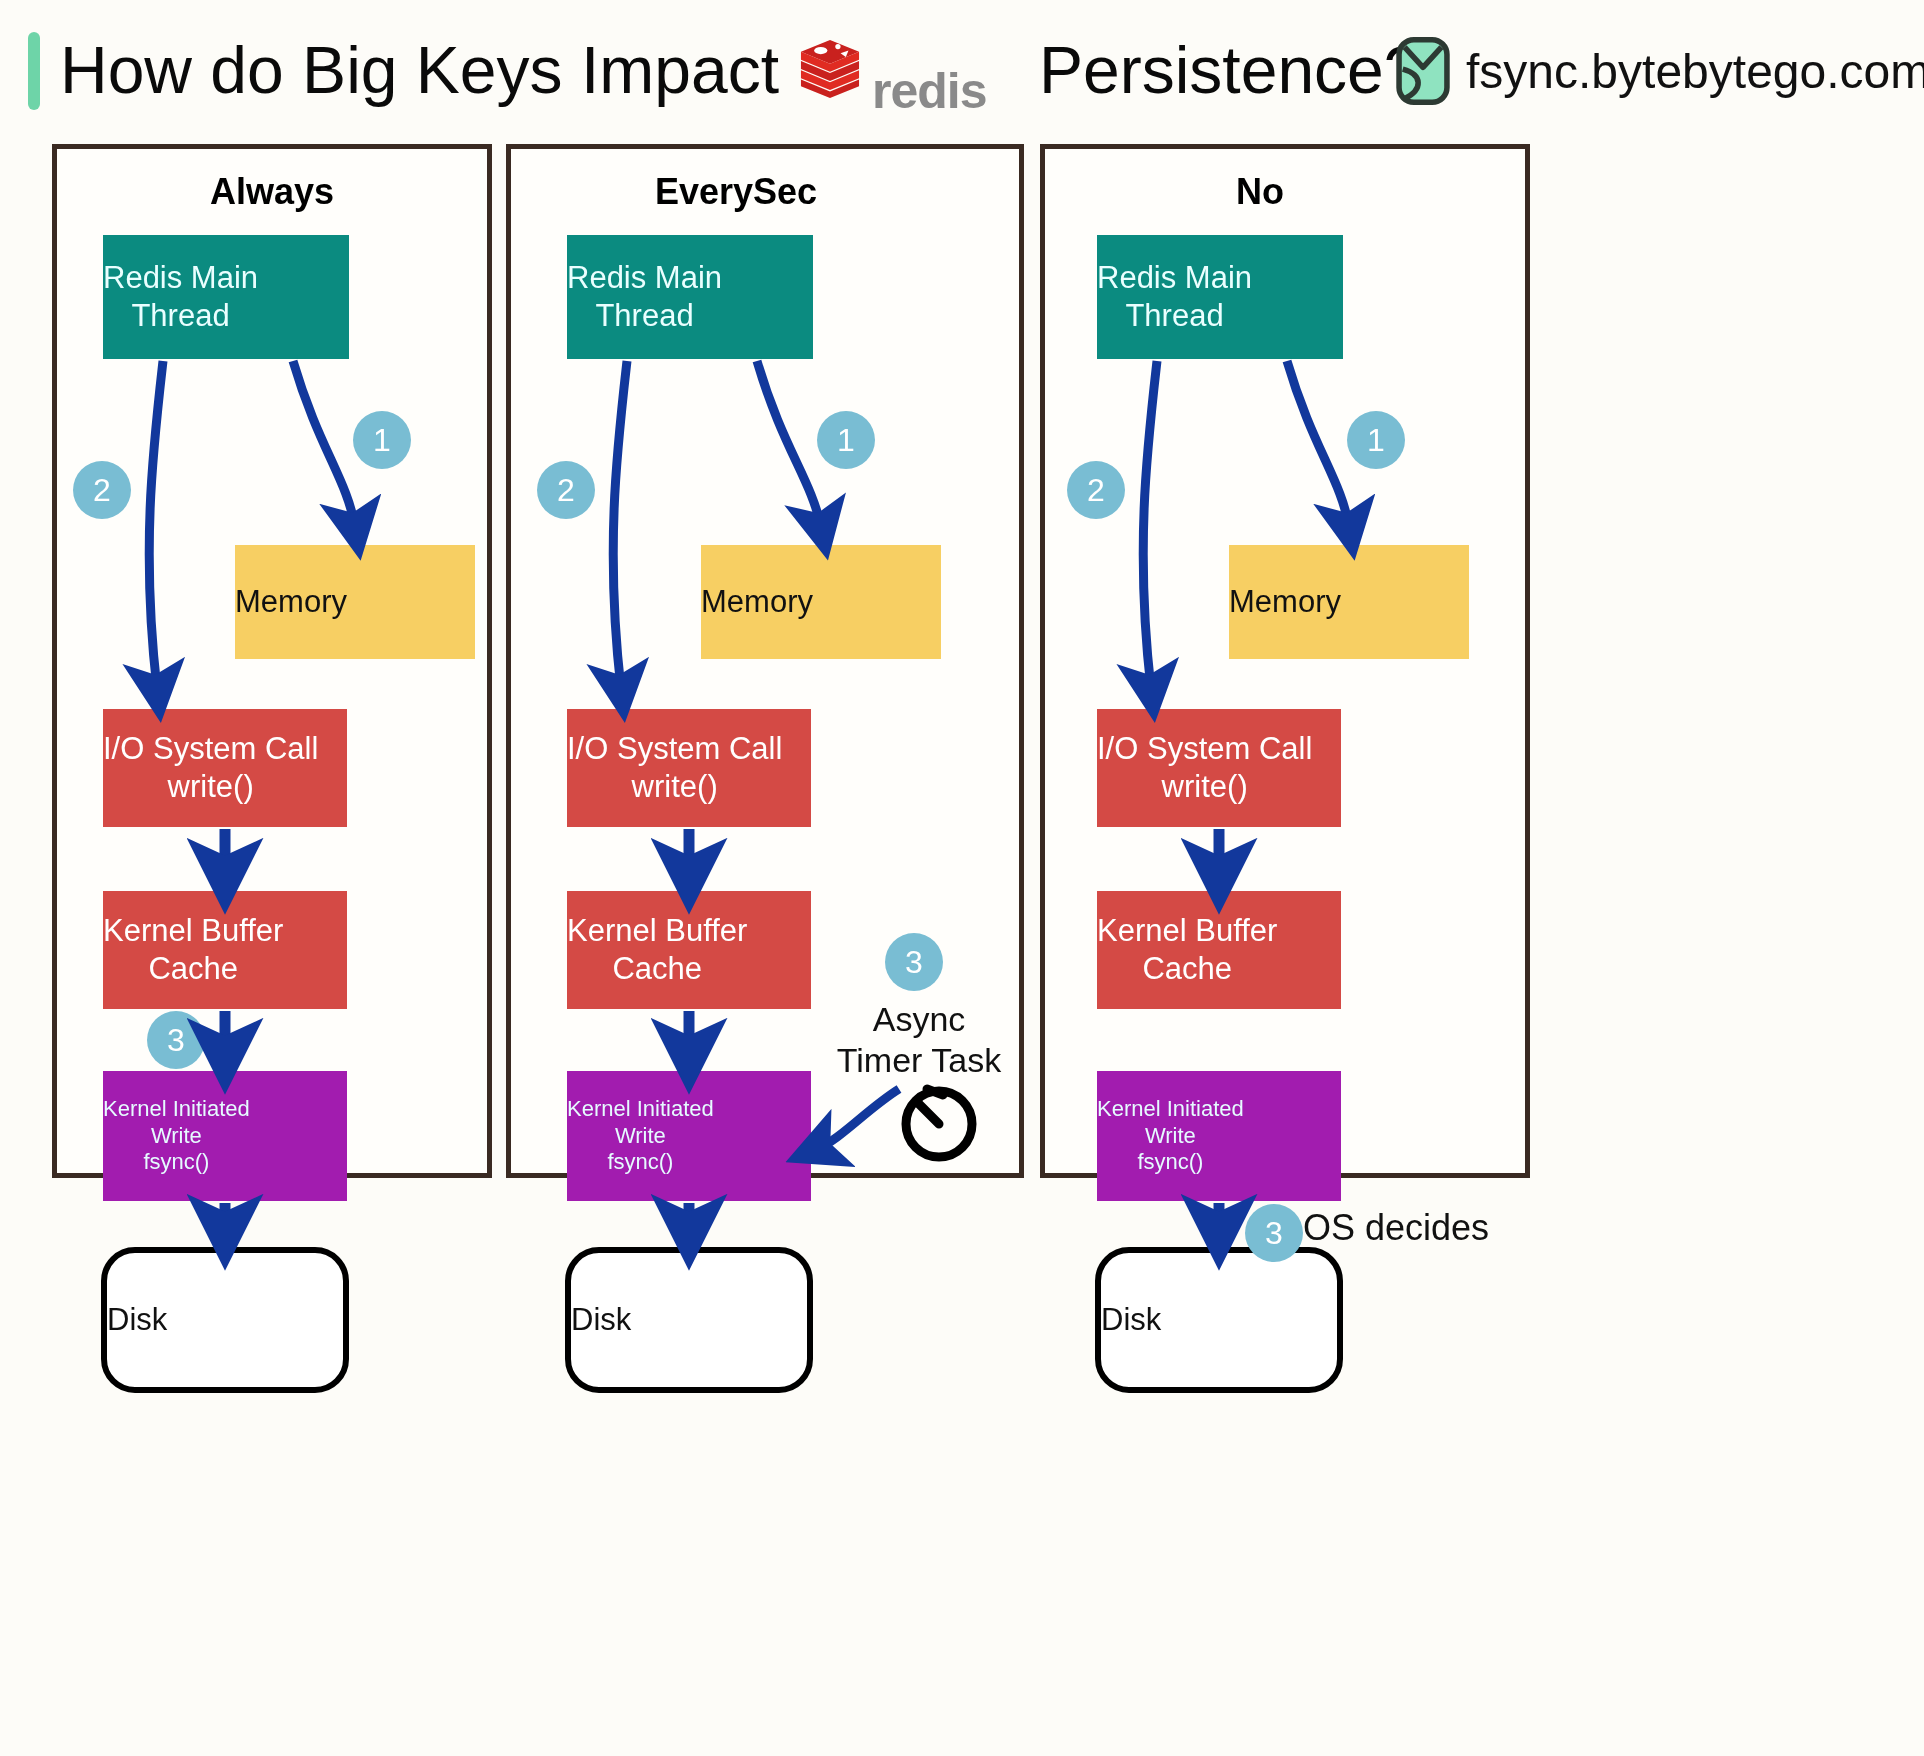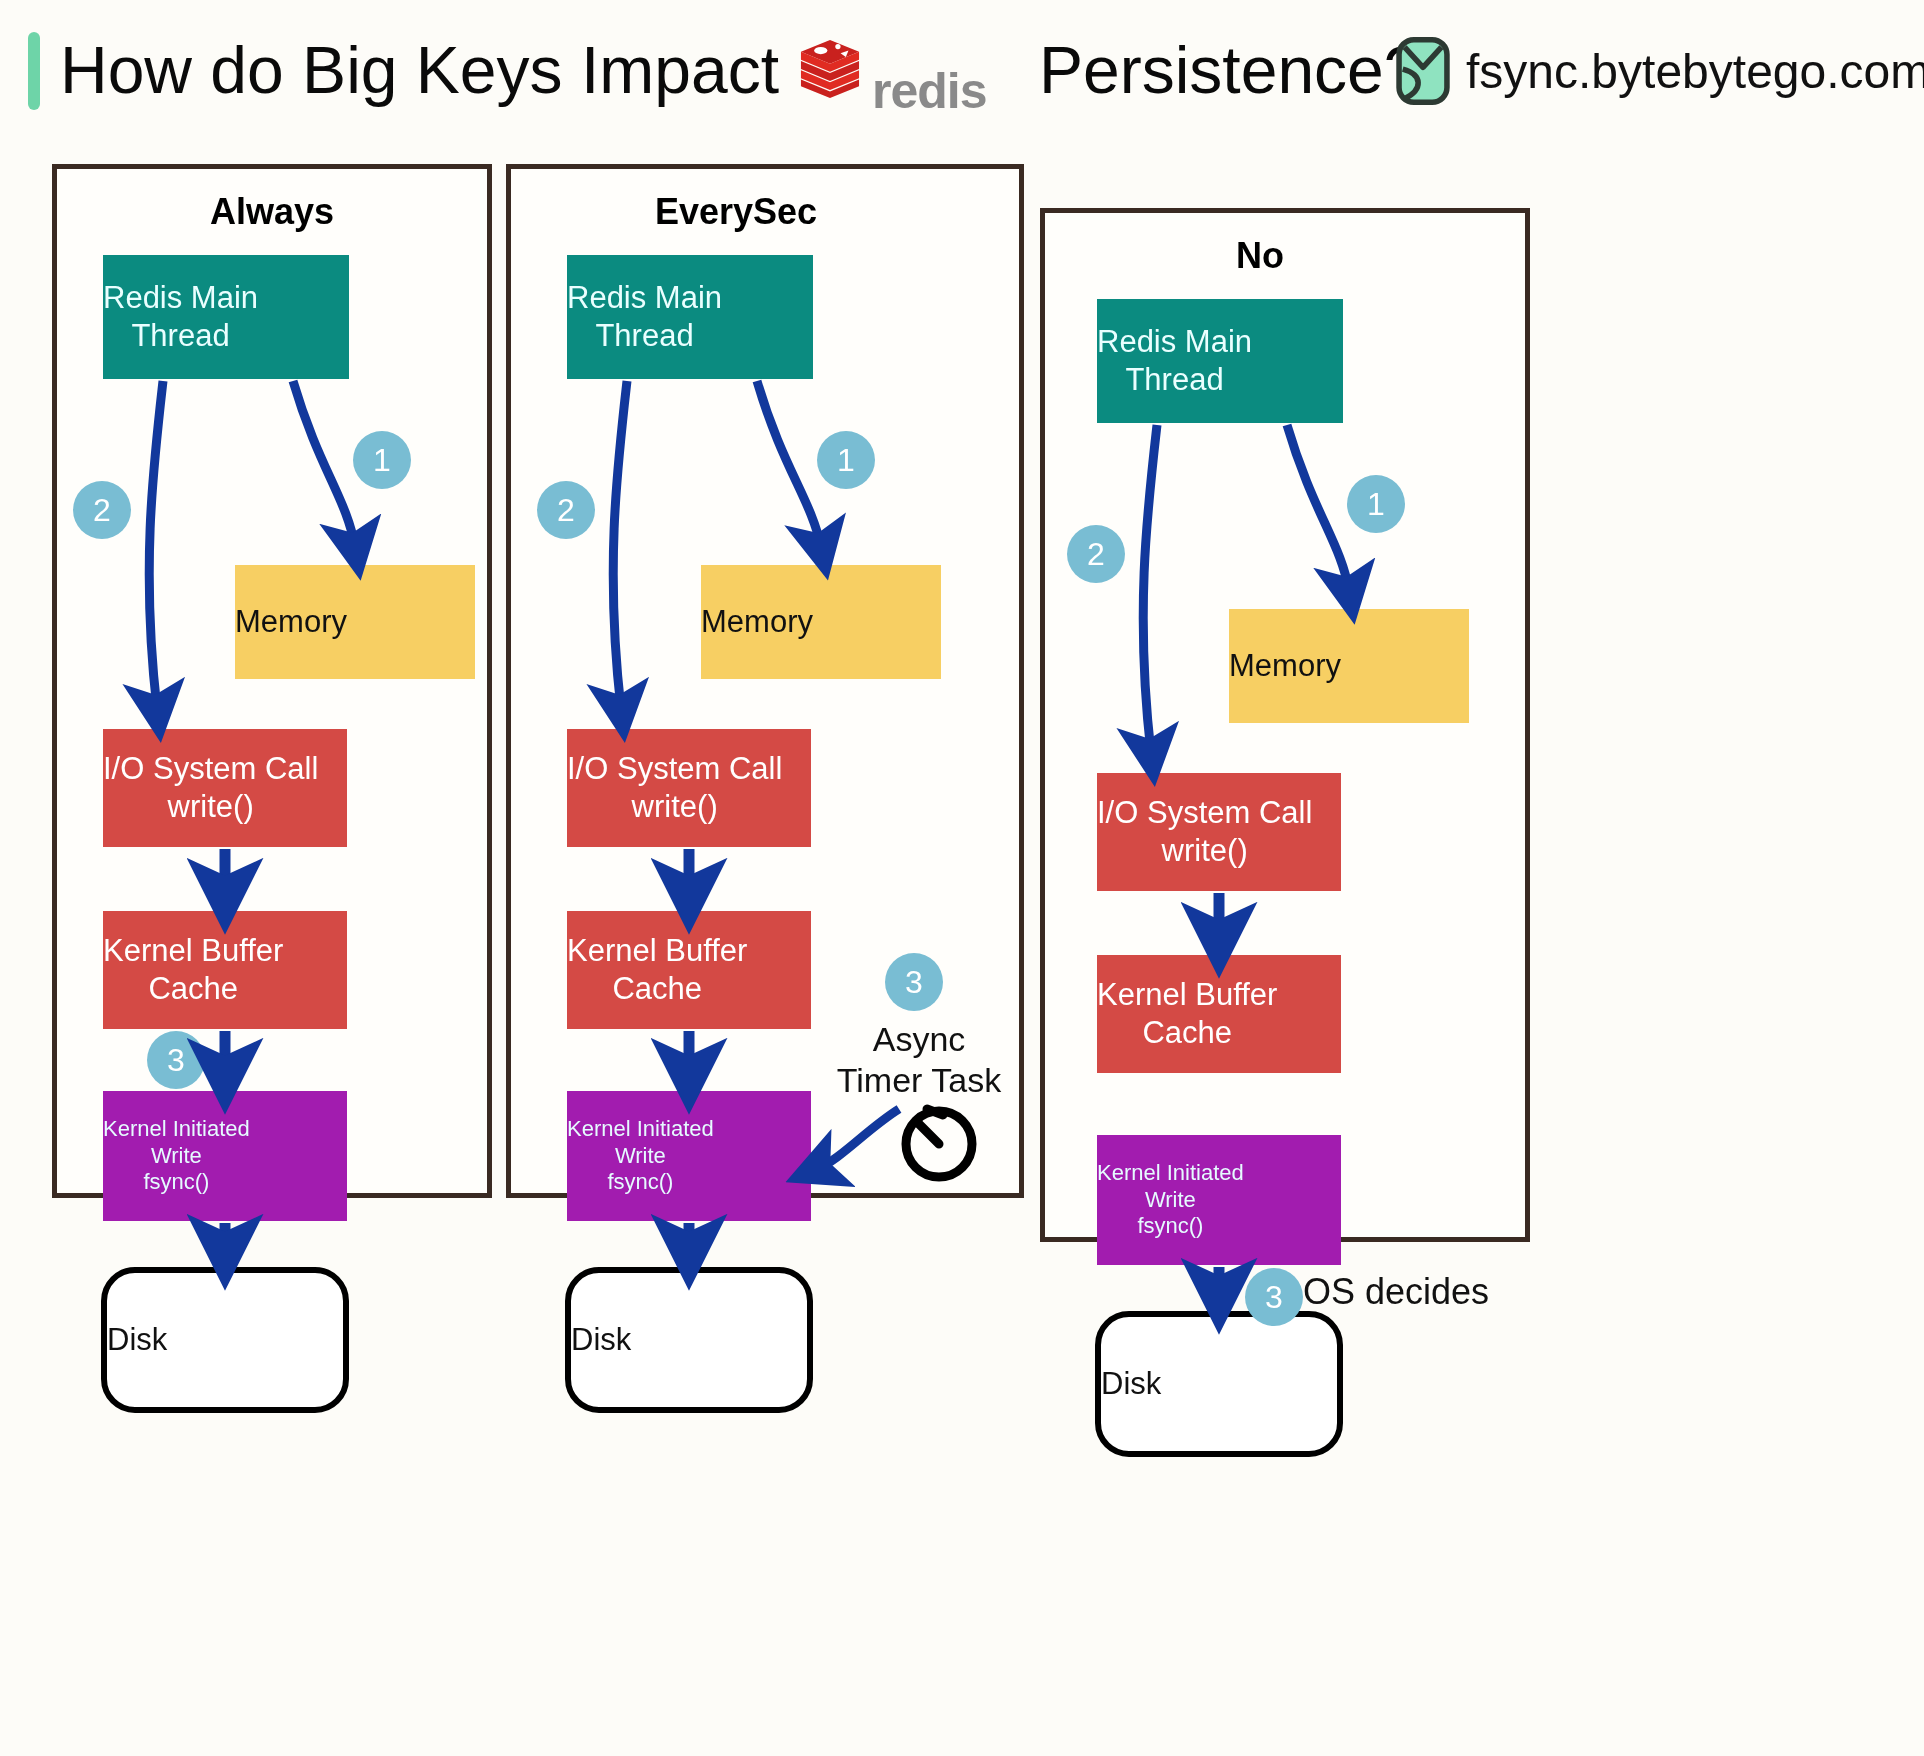--- a/index.html
+++ b/index.html
@@ -9,24 +9,24 @@
   #header{position:absolute;left:0;top:0;width:1924px;height:140px;}
   #accent-bar{position:absolute;left:28px;top:32px;width:12px;height:78px;border-radius:6px;background:#6ed4a8;}
   #title-text{position:absolute;left:60px;top:24px;font-size:66px;line-height:92px;color:#0a0a0a;white-space:nowrap;font-family:"Liberation Sans",sans-serif;}
   #redis-logo{position:absolute;left:795px;top:36px;width:70px;height:66px;}
   #redis-word{position:absolute;left:872px;top:40px;font-size:50px;line-height:62px;color:#8a8a8a;font-weight:600;letter-spacing:-1px;margin-top:20px;}
   #persist-text{position:absolute;left:1039px;top:24px;font-size:66px;line-height:92px;color:#0a0a0a;white-space:nowrap;}
   #bbt-logo{position:absolute;left:1395px;top:36px;width:56px;height:70px;}
   #bbt-url{position:absolute;left:1466px;top:40px;font-size:48px;line-height:64px;color:#111;white-space:nowrap;}
 
   
-  .panel{position:absolute;top:164px;height:1034px;border:5px solid #3a2a22;background:#fffefb;box-sizing:border-box;}
+  .panel{position:absolute;top:144px;height:1034px;border:5px solid #3a2a22;background:#fffefb;box-sizing:border-box;}
   #panel-0{left:52px;width:440px;}
   #panel-1{left:506px;width:518px;}
-  #panel-2{left:1040px;width:490px;margin-top:44px;}
+  #panel-2{left:1040px;width:490px;}
 
   .panel-title{position:absolute;top:22px;left:0;width:100%;text-align:center;font-size:36px;font-weight:bold;color:#000;}
 
   .node{position:absolute;box-sizing:border-box;display:flex;align-items:center;justify-content:flex-start;text-align:center;line-height:1.22;}
   .node-teal{background:#0b8b80;color:#eaffff;font-size:31px;}
   .node-yellow{background:#f7cf63;color:#111;font-size:31px;}
   .node-red{background:#d44a45;color:#fff;font-size:31px;}
   .node-blue{background:#a21caf;color:#e6fbff;font-size:22px;}
   .node-disk{background:#fff;color:#111;font-size:31px;border:6px solid #000;border-radius:34px;}
 

